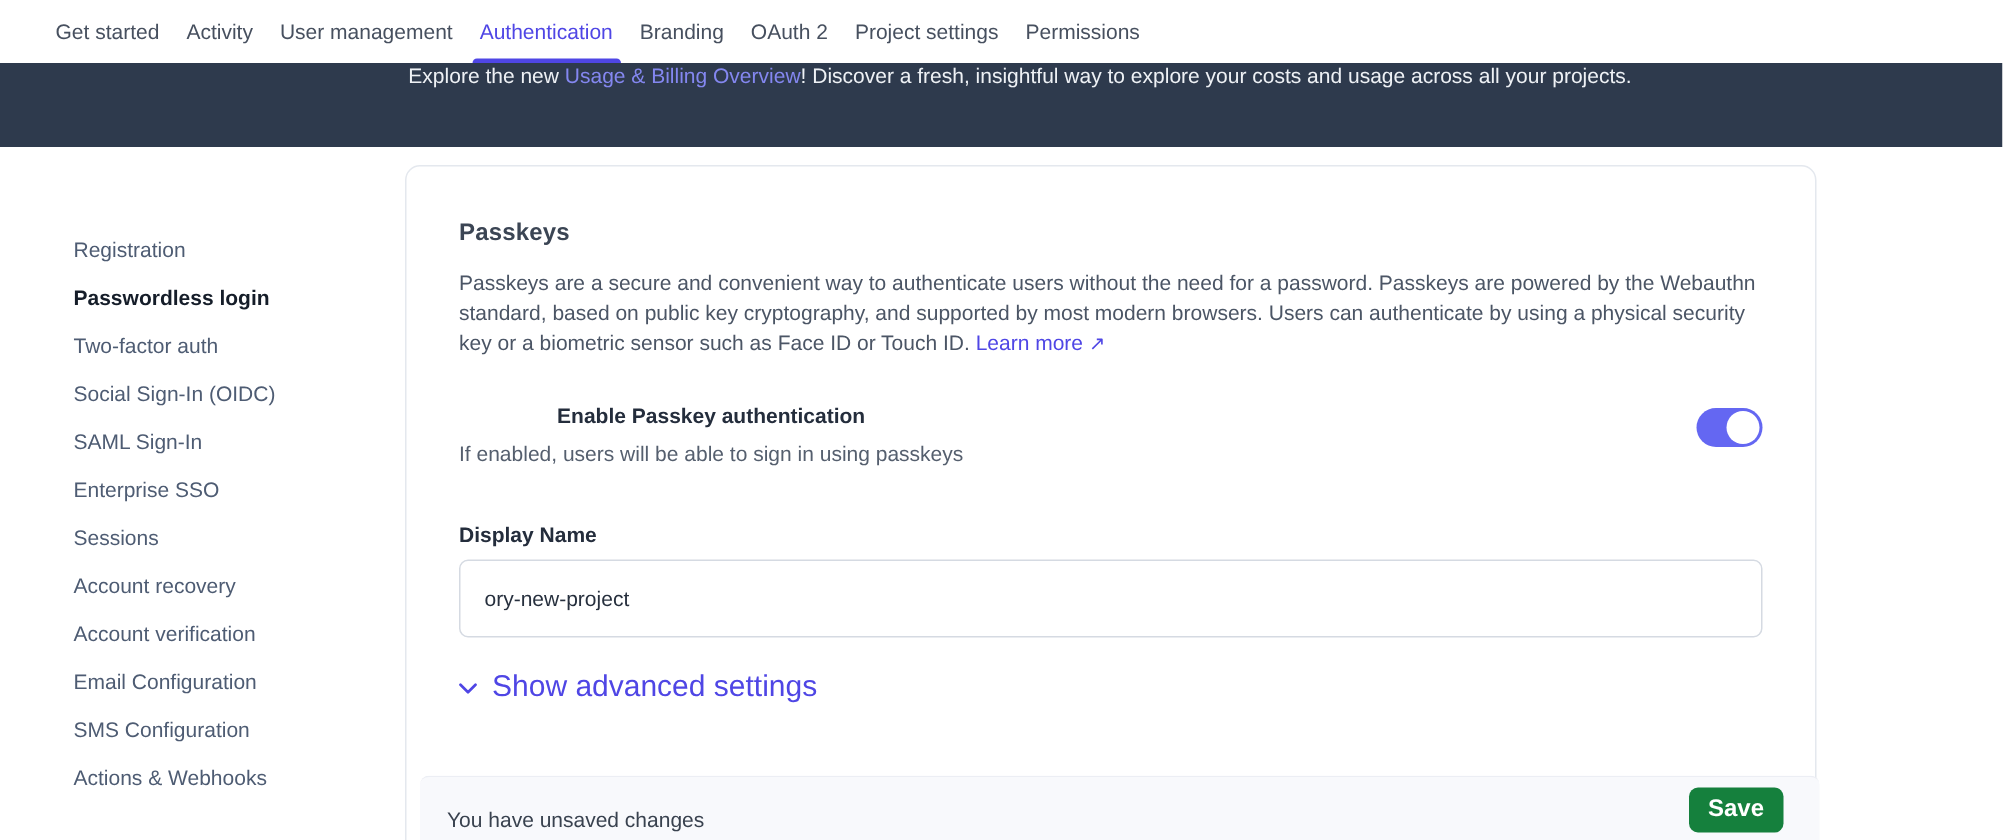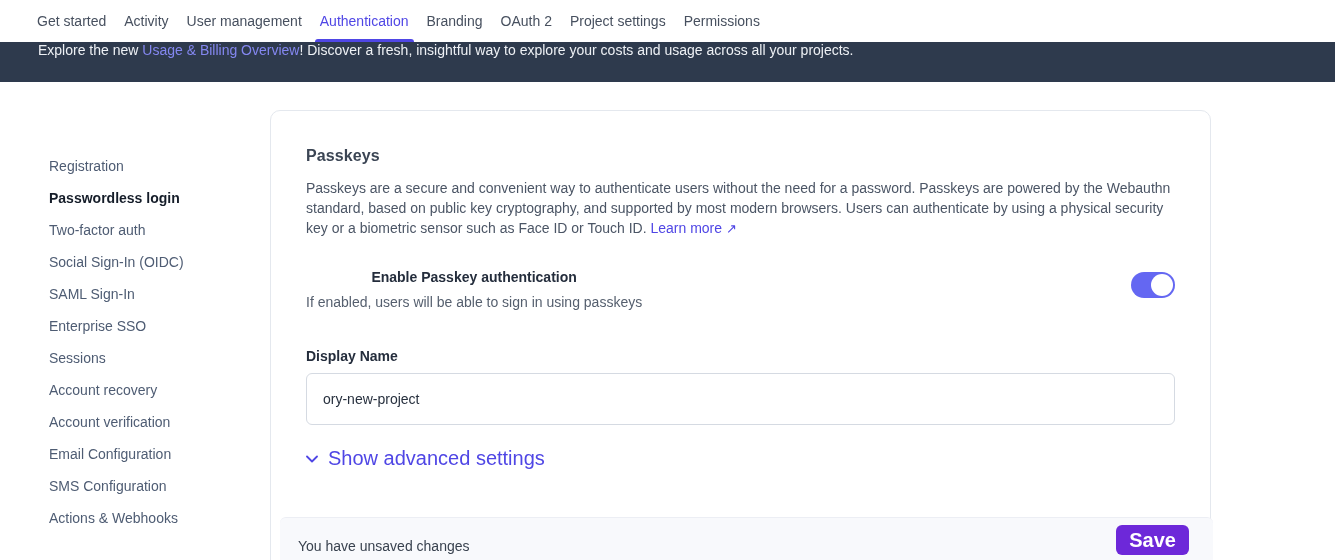--- a/index.html
+++ b/index.html
@@ -9,21 +9,21 @@
   
   .topnav { height: 42px; background: #ffffff; display: flex; align-items: stretch;
     padding-left: 37px; gap: 18px; }
   .tab { display: flex; align-items: center; font-size: 14px; color: #47505f;
     cursor: pointer; position: relative; white-space: nowrap; }
   .tab.active { color: #4f46e5; font-weight: 500; }
   .tab.active::after { content: ""; position: absolute; left: -5px; right: -5px;
     bottom: 0; height: 3px; background: #4f46e5; border-radius: 3px 3px 0 0; }
 
   
-  .banner { height: 40px; background: #2e3a4d; display: flex; 
+  .banner { height: 56px; background: #2e3a4d; display: flex; align-items: center;
     padding: 0 13px 0 38px; color: #eef1f5; font-size: 14px; flex-direction: column; }
   .banner a { color: #8487f0; text-decoration: none; cursor: pointer; }
   .banner-btn { margin-left: auto; height: 30px; background: #4f46e5; border: none;
     border-radius: 6px; color: #ffffff; font-family: inherit; font-size: 13.5px;
     font-weight: 700; display: flex; align-items: center; gap: 9px; padding: 0 15px;
     cursor: pointer; }
 
   
   .sidebar { position: absolute; left: 49px; top: 158px; display: flex;
     flex-direction: column; gap: 15px; }
@@ -57,23 +57,23 @@
 
   .advanced { margin-top: 22px; display: flex; align-items: center; gap: 10px;
     color: #4f46e5; font-size: 20px; cursor: pointer; width: fit-content; }
   .advanced svg { display: block; }
 
   
   .footer-bar { position: absolute; left: 280px; top: 517px; width: 933px; height: 56px;
     background: #f8f9fc; border-top: 1px solid #eceef4; border-radius: 6px 6px 0 0;
     display: flex; align-items: center; padding: 0 24px 0 18px; }
   .footer-msg { font-size: 14px; color: #39424f; }
-  .save-btn { margin-left: auto; height: 30px; min-width: 57px; background: #6d28d9;
+  .save-btn { margin-left: auto; height: 30px; min-width: 57px; background: #15803d;
     border: none; border-radius: 6px; color: #ffffff; font-family: inherit;
-    font-size: 20px; font-weight: 700; cursor: pointer; padding: 0 13px;
+    font-size: 16px; font-weight: 700; cursor: pointer; padding: 0 13px;
     margin-bottom: 11px; }
 </style>
 </head>
 <body>
 
 <nav class="topnav">
   <div class="tab">Get started</div>
   <div class="tab">Activity</div>
   <div class="tab">User management</div>
   <div class="tab active">Authentication</div>

